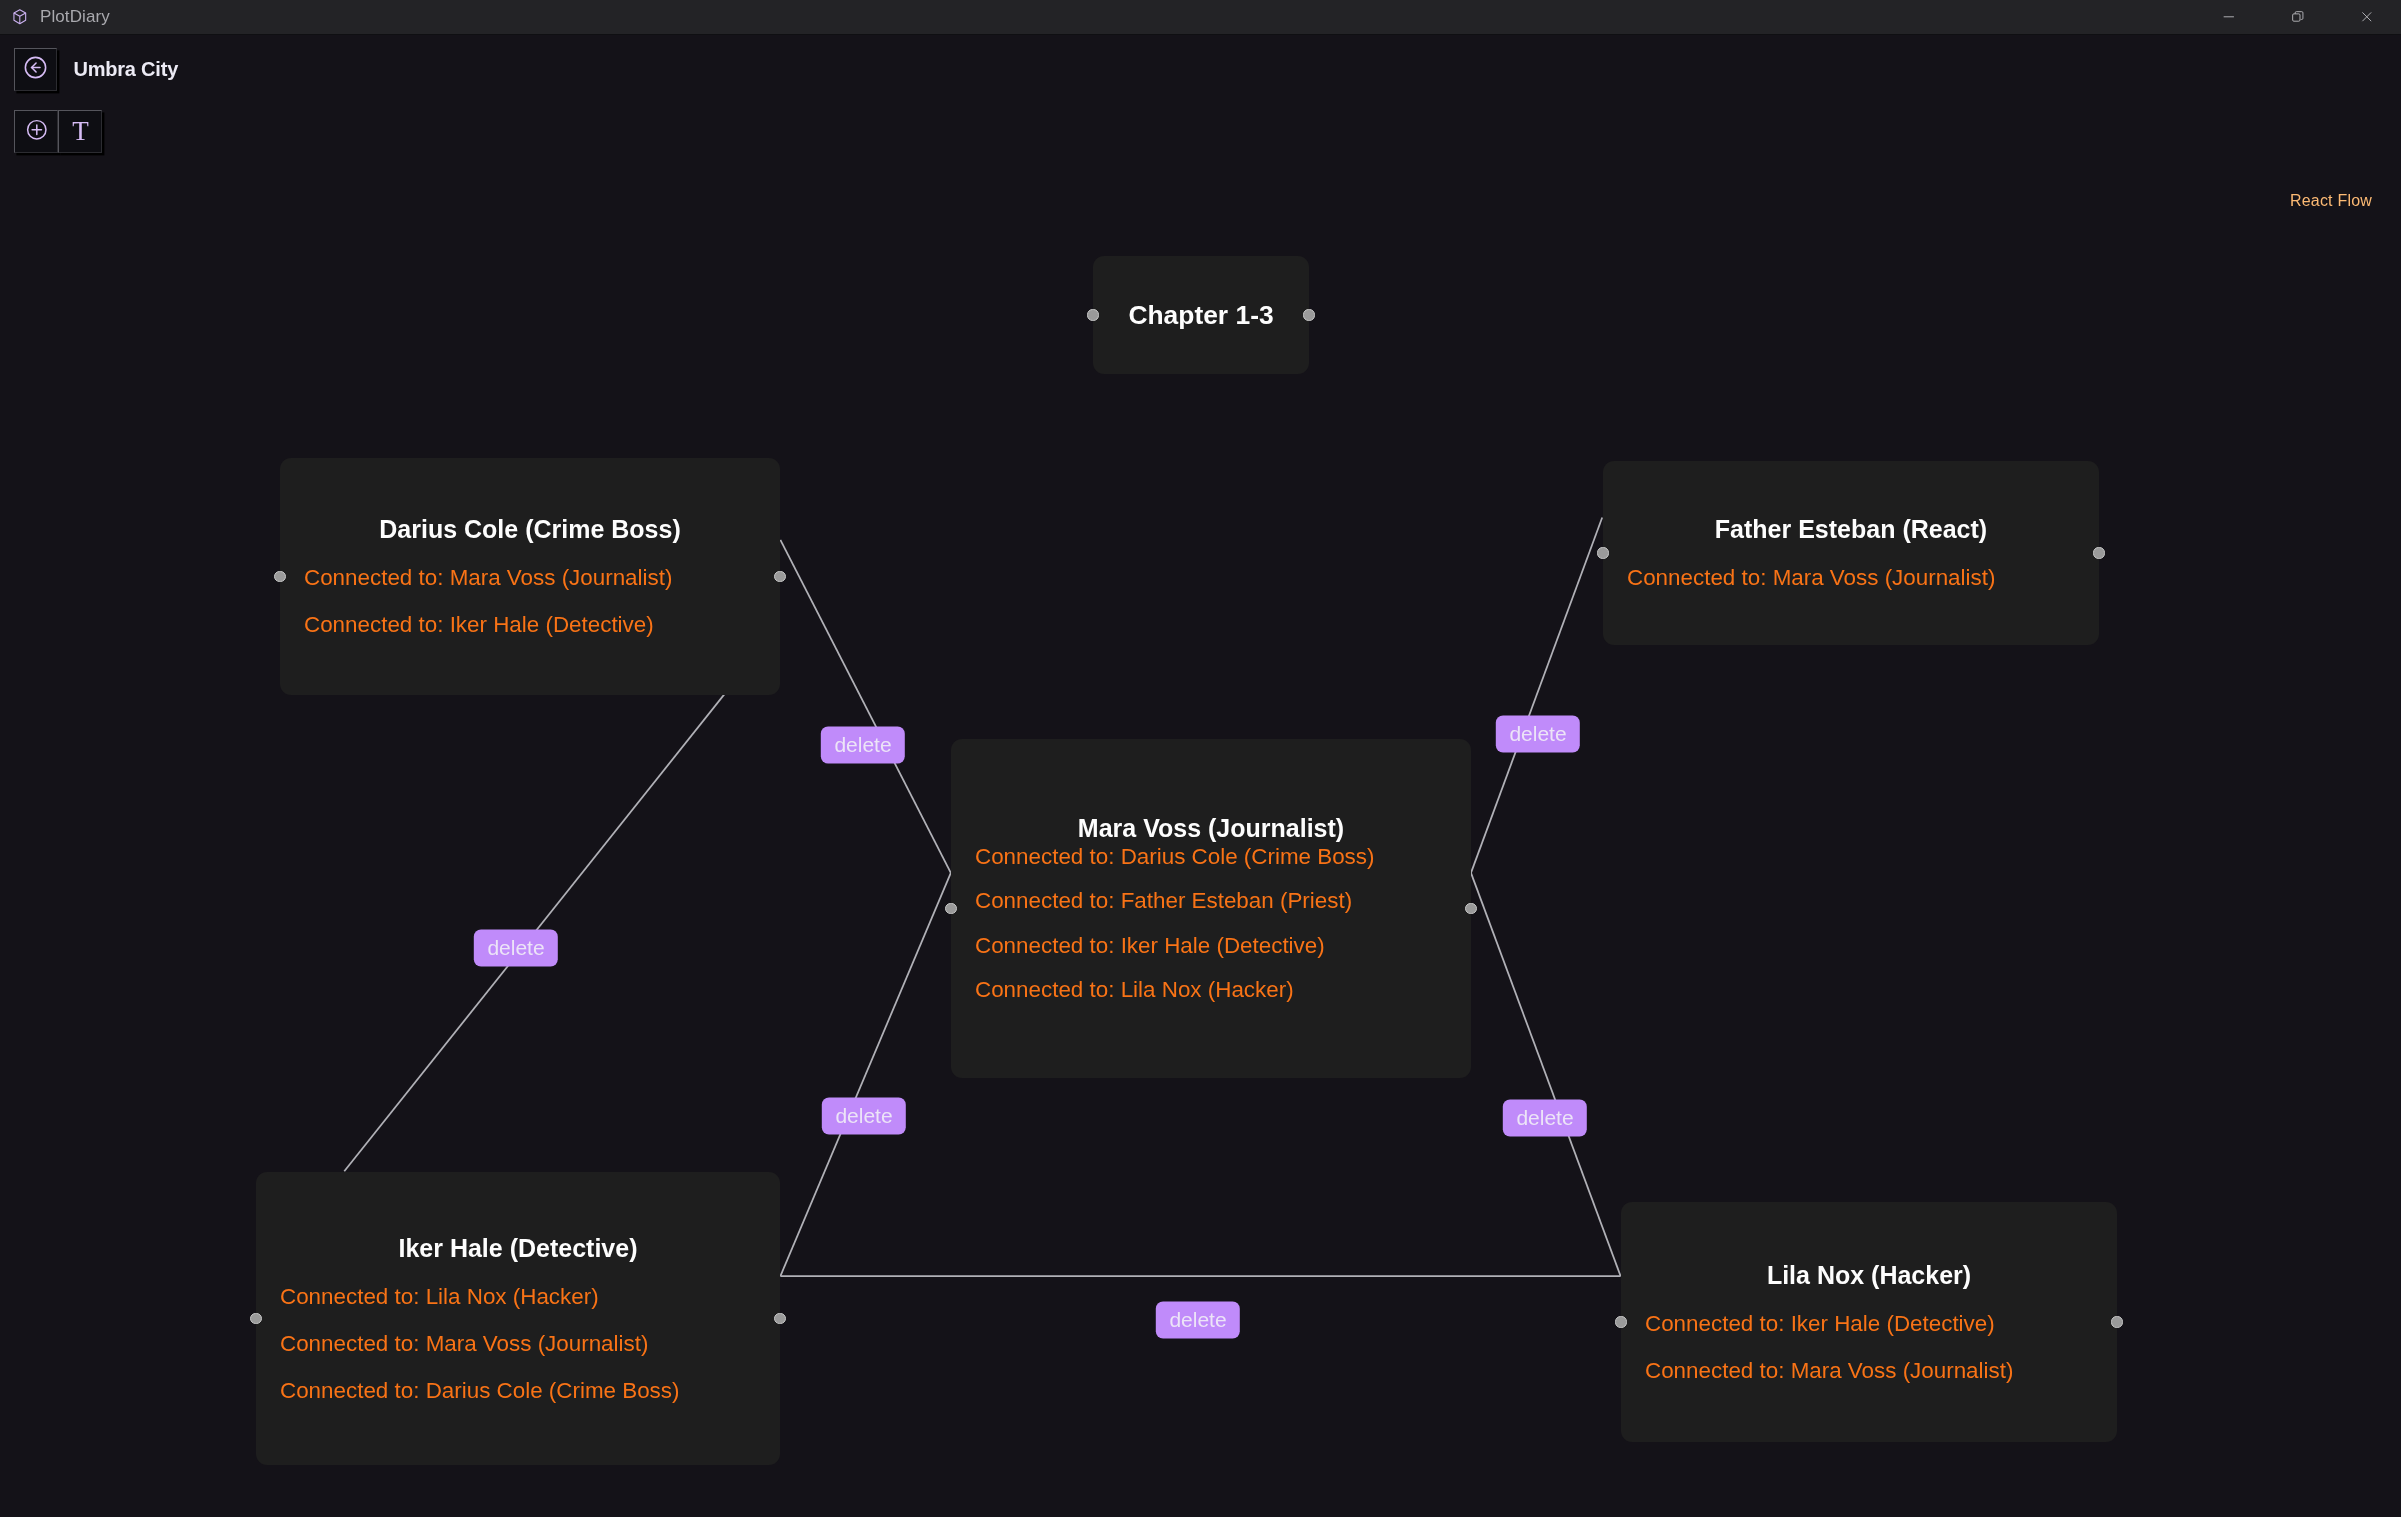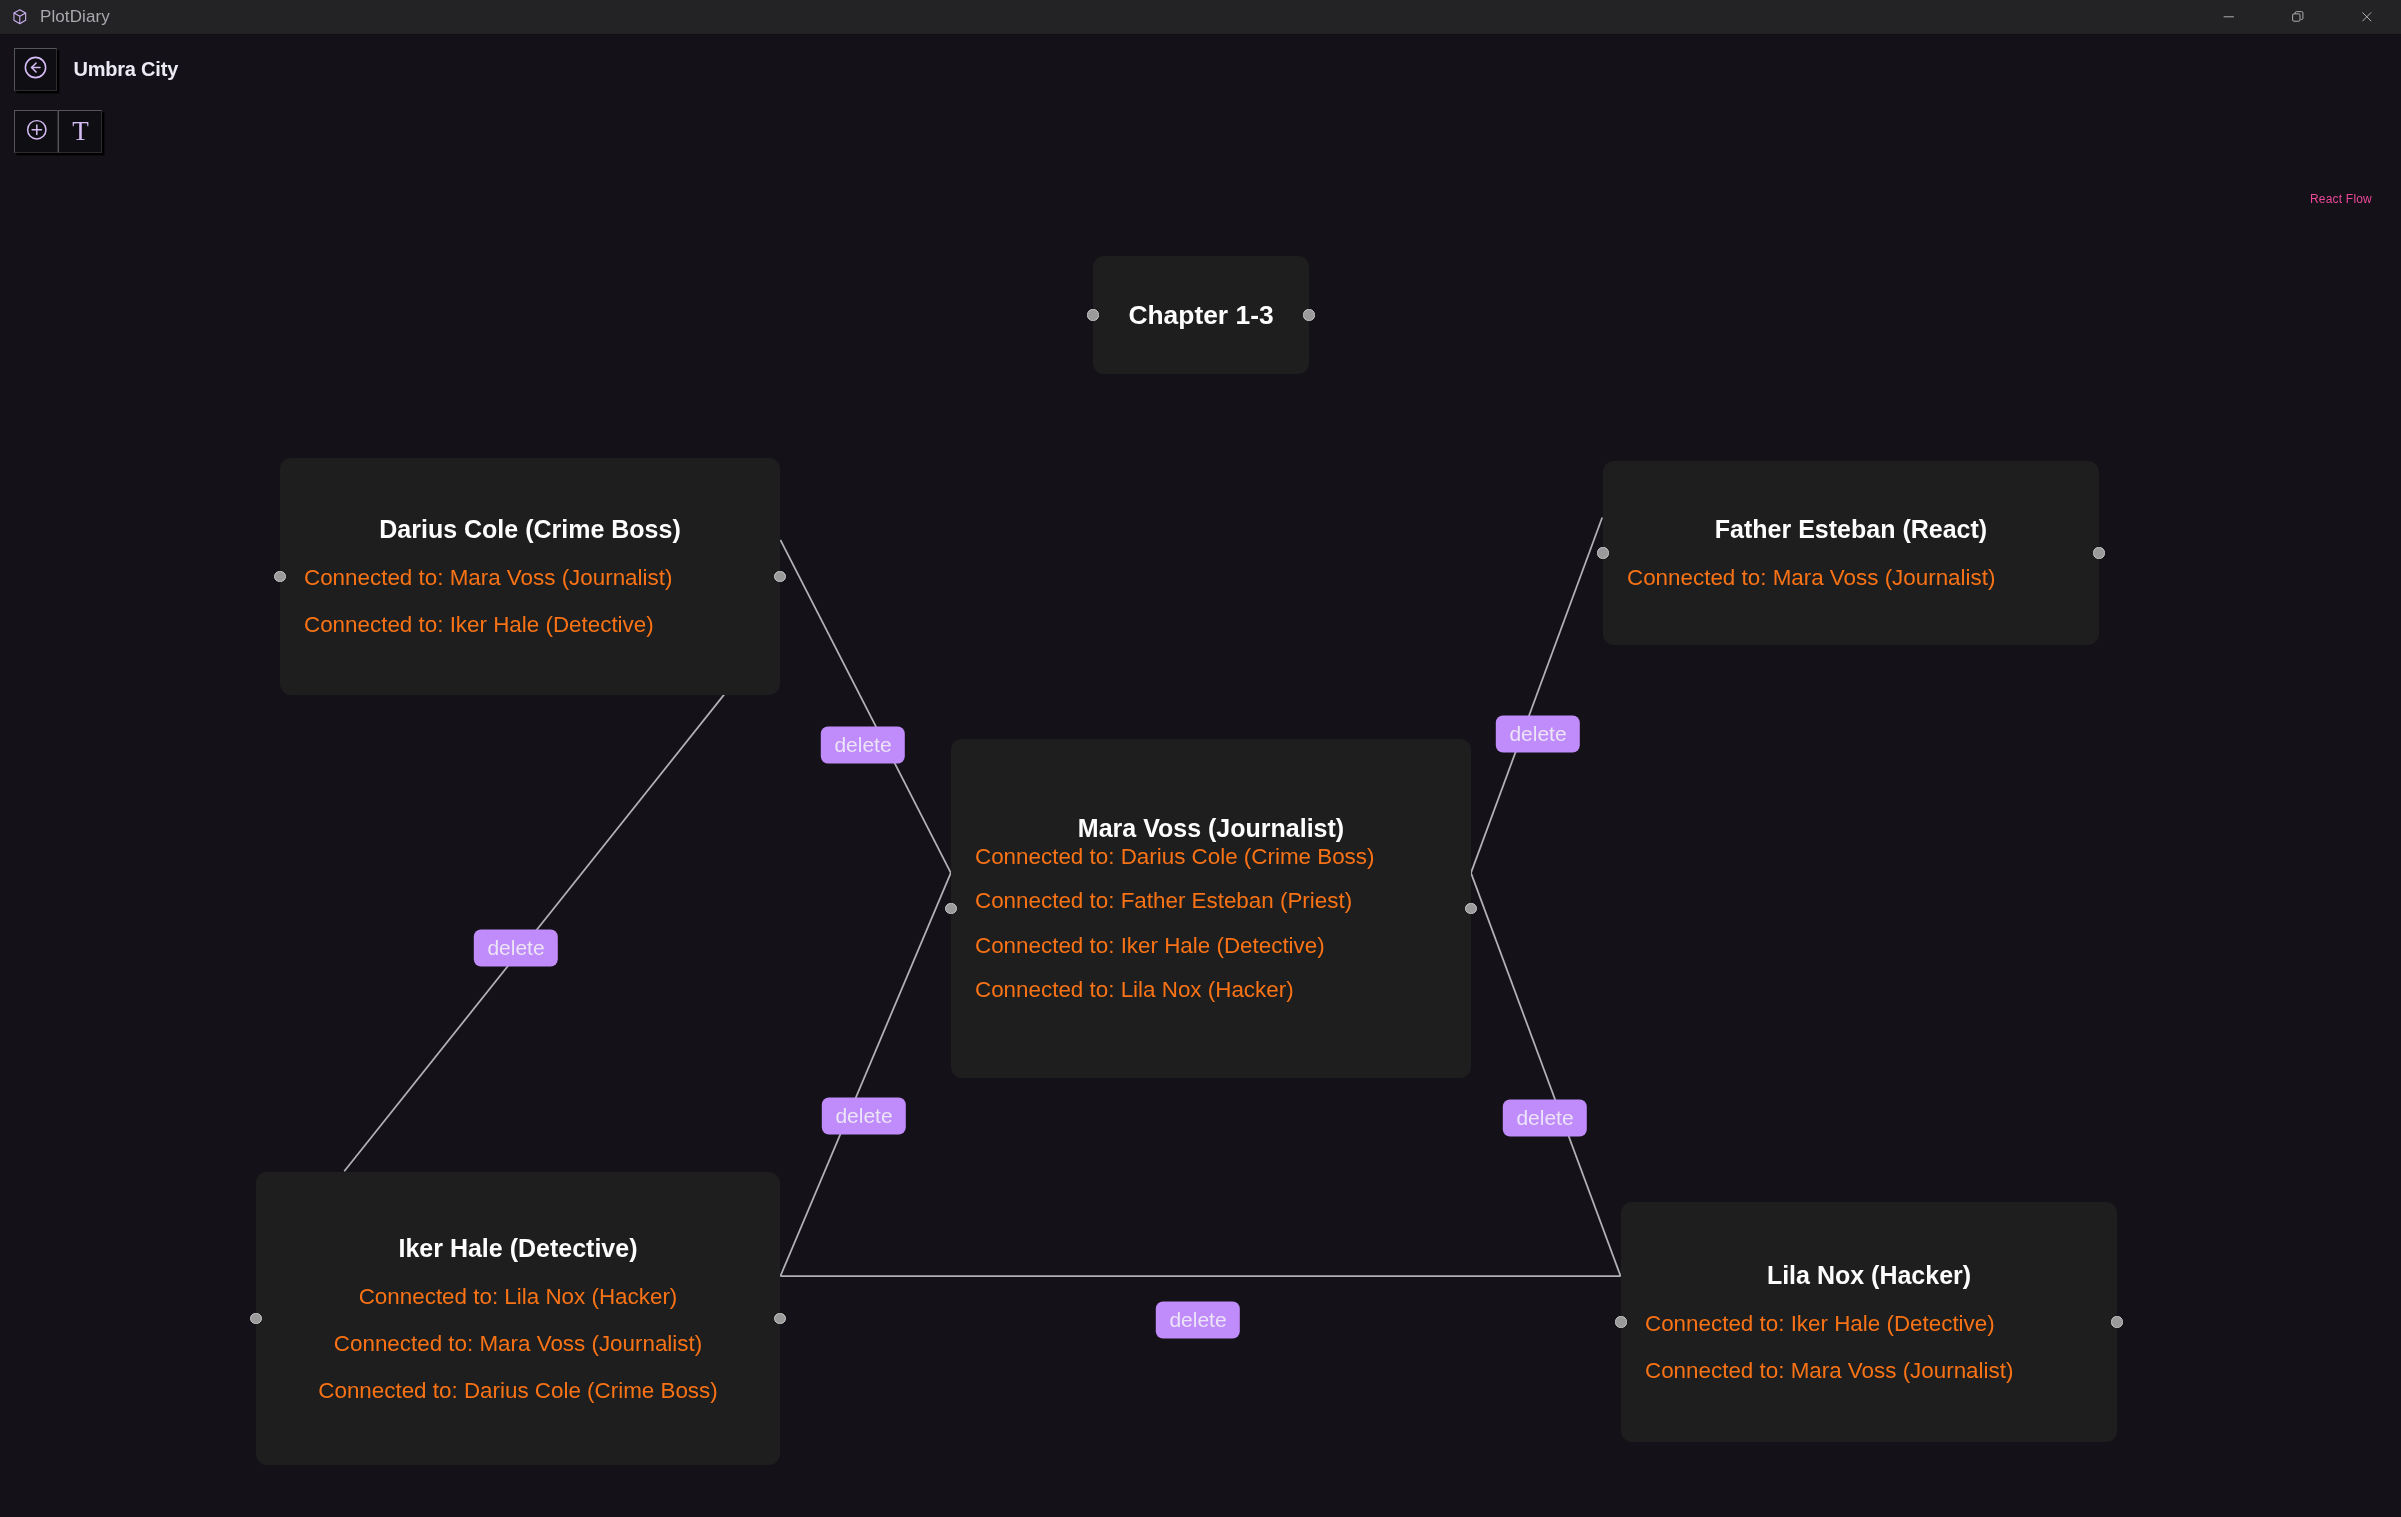--- a/index.html
+++ b/index.html
@@ -71,22 +71,22 @@
   
   .canvas {
     position: absolute; left: 0; top: 35px;
     width: 2401px; height: 1482px;
     background: #141218;
     overflow: hidden;
   }
   .rf-attrib {
     position: absolute;
     right: 29px; top: 157px;
-    font-size: 12px;
-    color: #ec4899;
+    font-size: 16px;
+    color: #fdba74;
     letter-spacing: 0.2px;
     z-index: 5;
     margin-left: 6px;
   }
 
   .edge-layer {
     position: absolute; left: 0; top: 0;
     width: 2401px; height: 1482px;
     z-index: 2;
     pointer-events: none;
@@ -230,21 +230,21 @@
   <div class="node" style="left:951px; top:704px; width:520px; height:339px;">
     <span class="handle left"></span>
     <span class="handle right"></span>
     <div class="node-title" style="margin-bottom:1px;">Mara Voss (Journalist)</div>
     <div class="node-conn" style="margin-bottom:18.4px;">Connected to: Darius Cole (Crime Boss)</div>
     <div class="node-conn" style="margin-bottom:18.4px;">Connected to: Father Esteban (Priest)</div>
     <div class="node-conn" style="margin-bottom:18.4px;">Connected to: Iker Hale (Detective)</div>
     <div class="node-conn">Connected to: Lila Nox (Hacker)</div>
   </div>
 
-  <div class="node" style="left:256px; top:1137px; width:524px; height:293px;align-items:center;">
+  <div class="node" style="left:256px; top:1137px; width:524px; height:293px;">
     <span class="handle left"></span>
     <span class="handle right"></span>
     <div class="node-title" style="margin-bottom:21px;">Iker Hale (Detective)</div>
     <div class="node-conn" style="margin-bottom:21px;">Connected to: Lila Nox (Hacker)</div>
     <div class="node-conn" style="margin-bottom:21px;">Connected to: Mara Voss (Journalist)</div>
     <div class="node-conn">Connected to: Darius Cole (Crime Boss)</div>
   </div>
 
   <div class="node" style="left:1621px; top:1167px; width:496px; height:240px;">
     <span class="handle left"></span>

